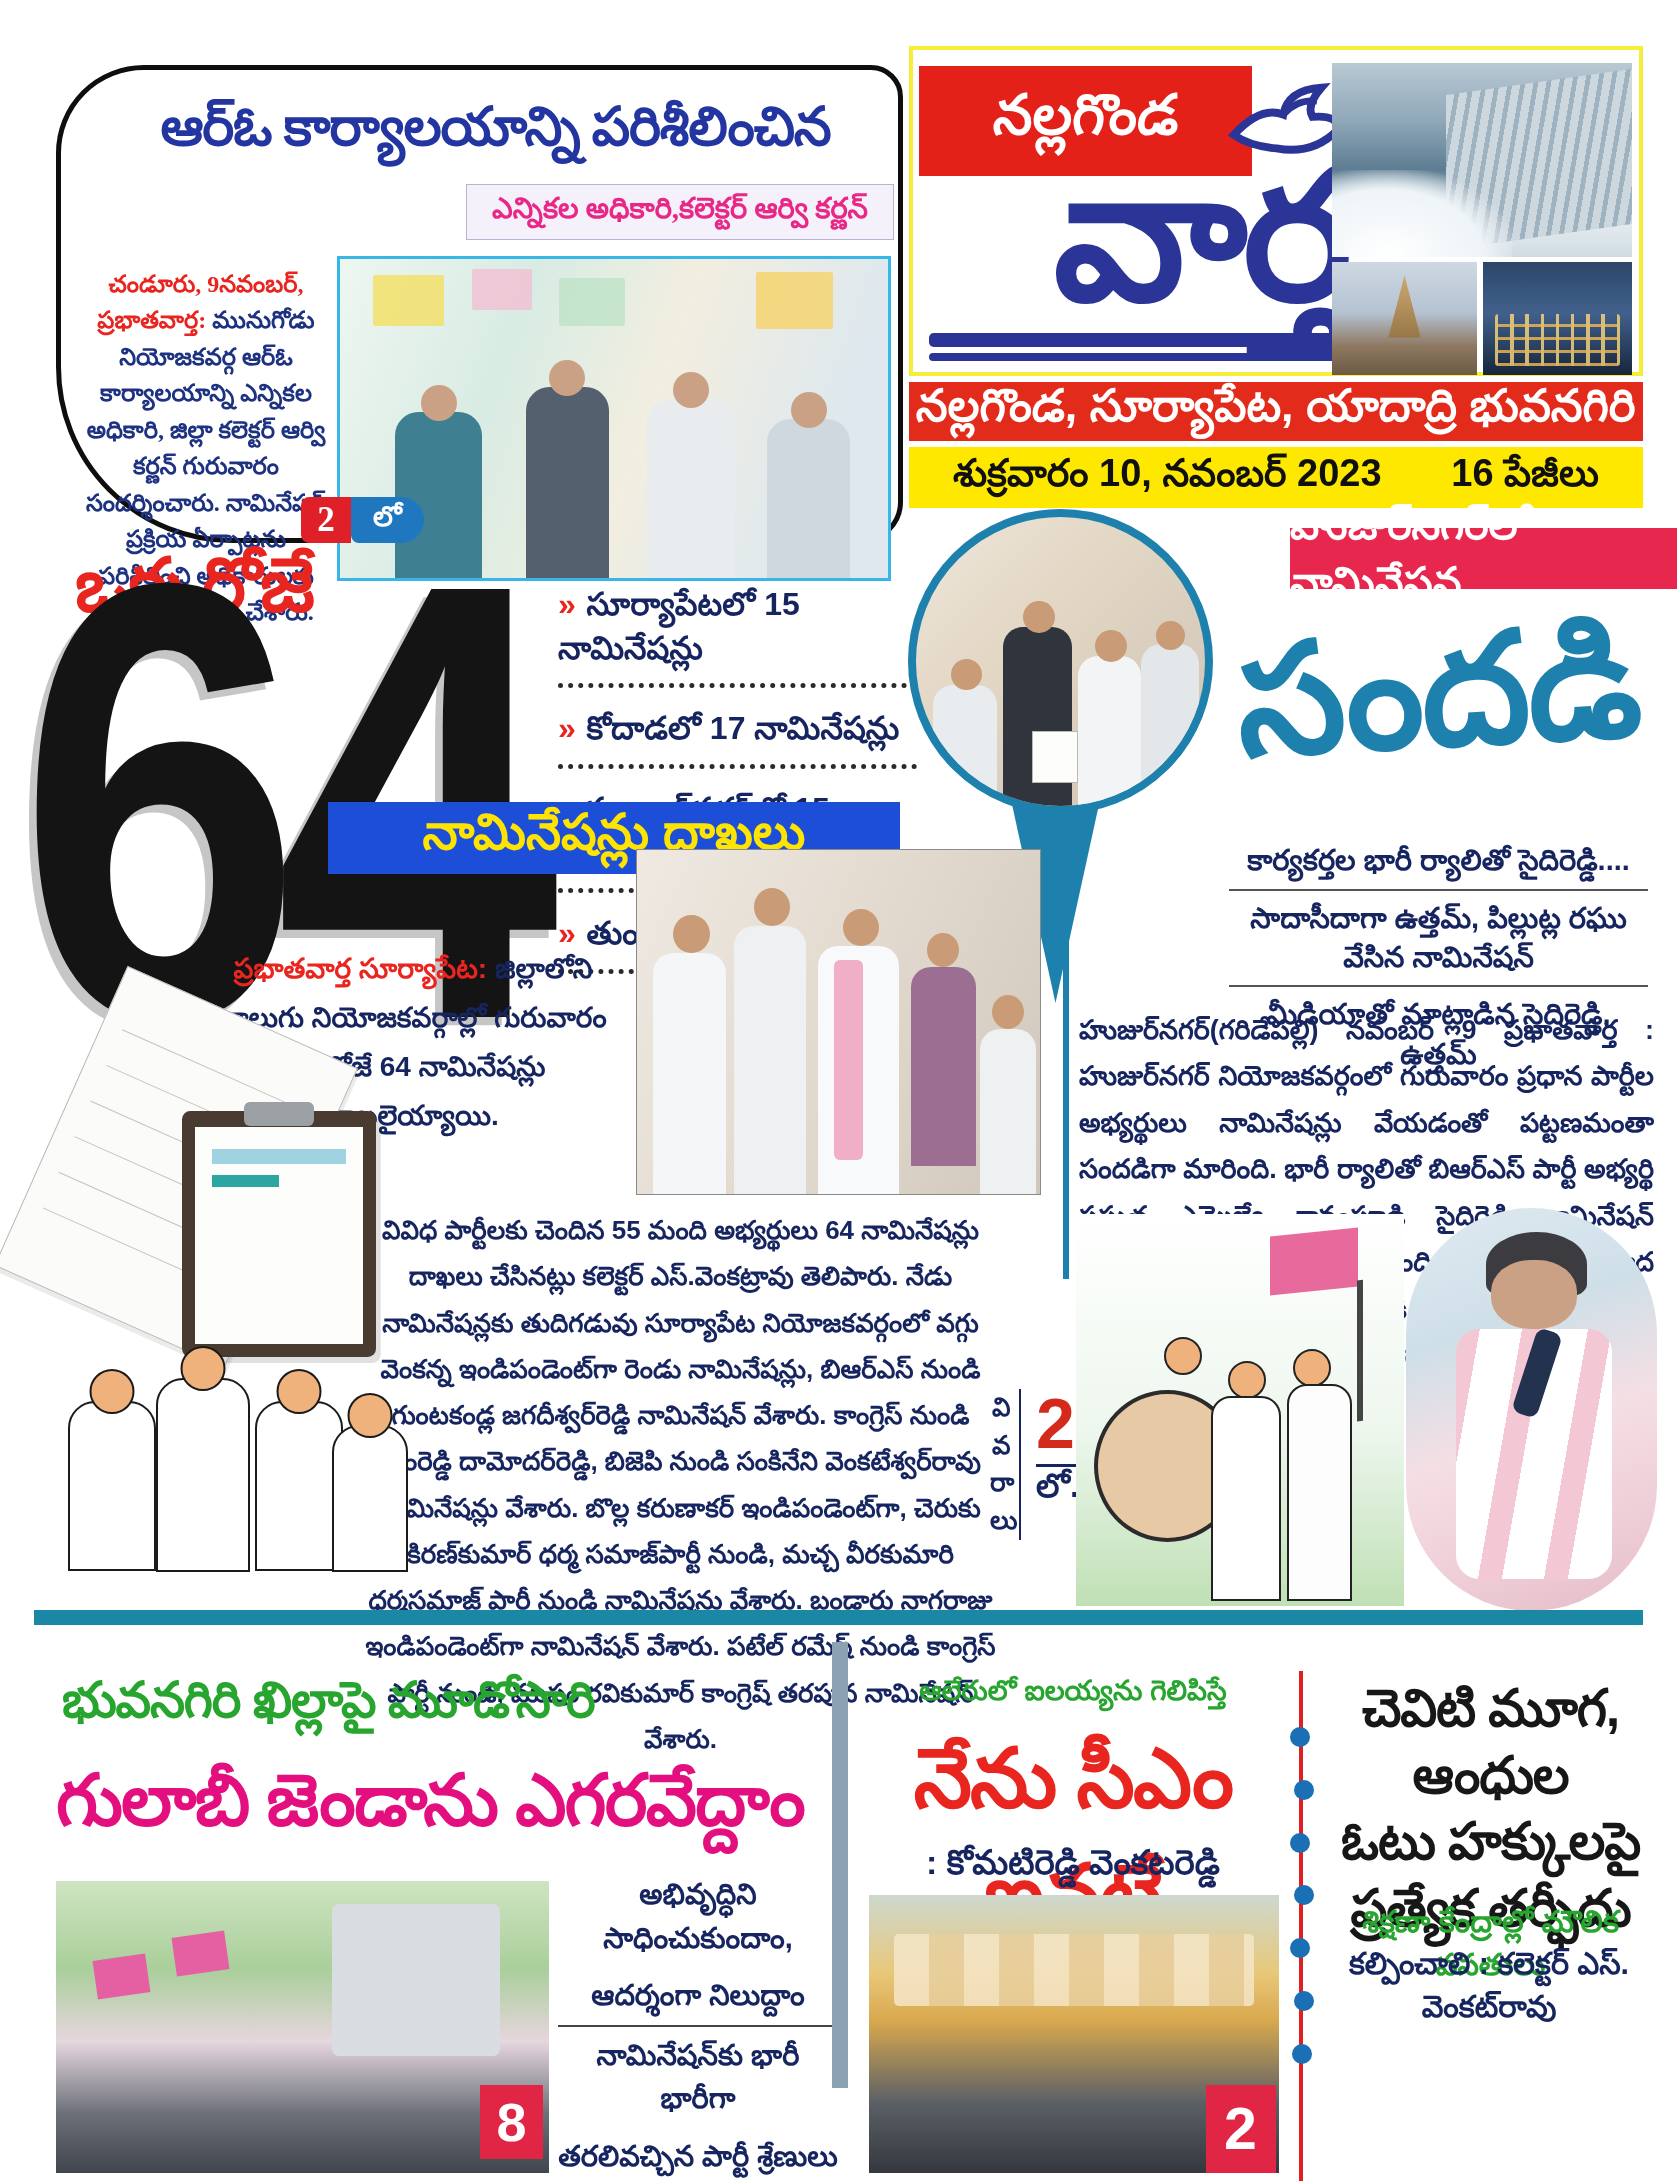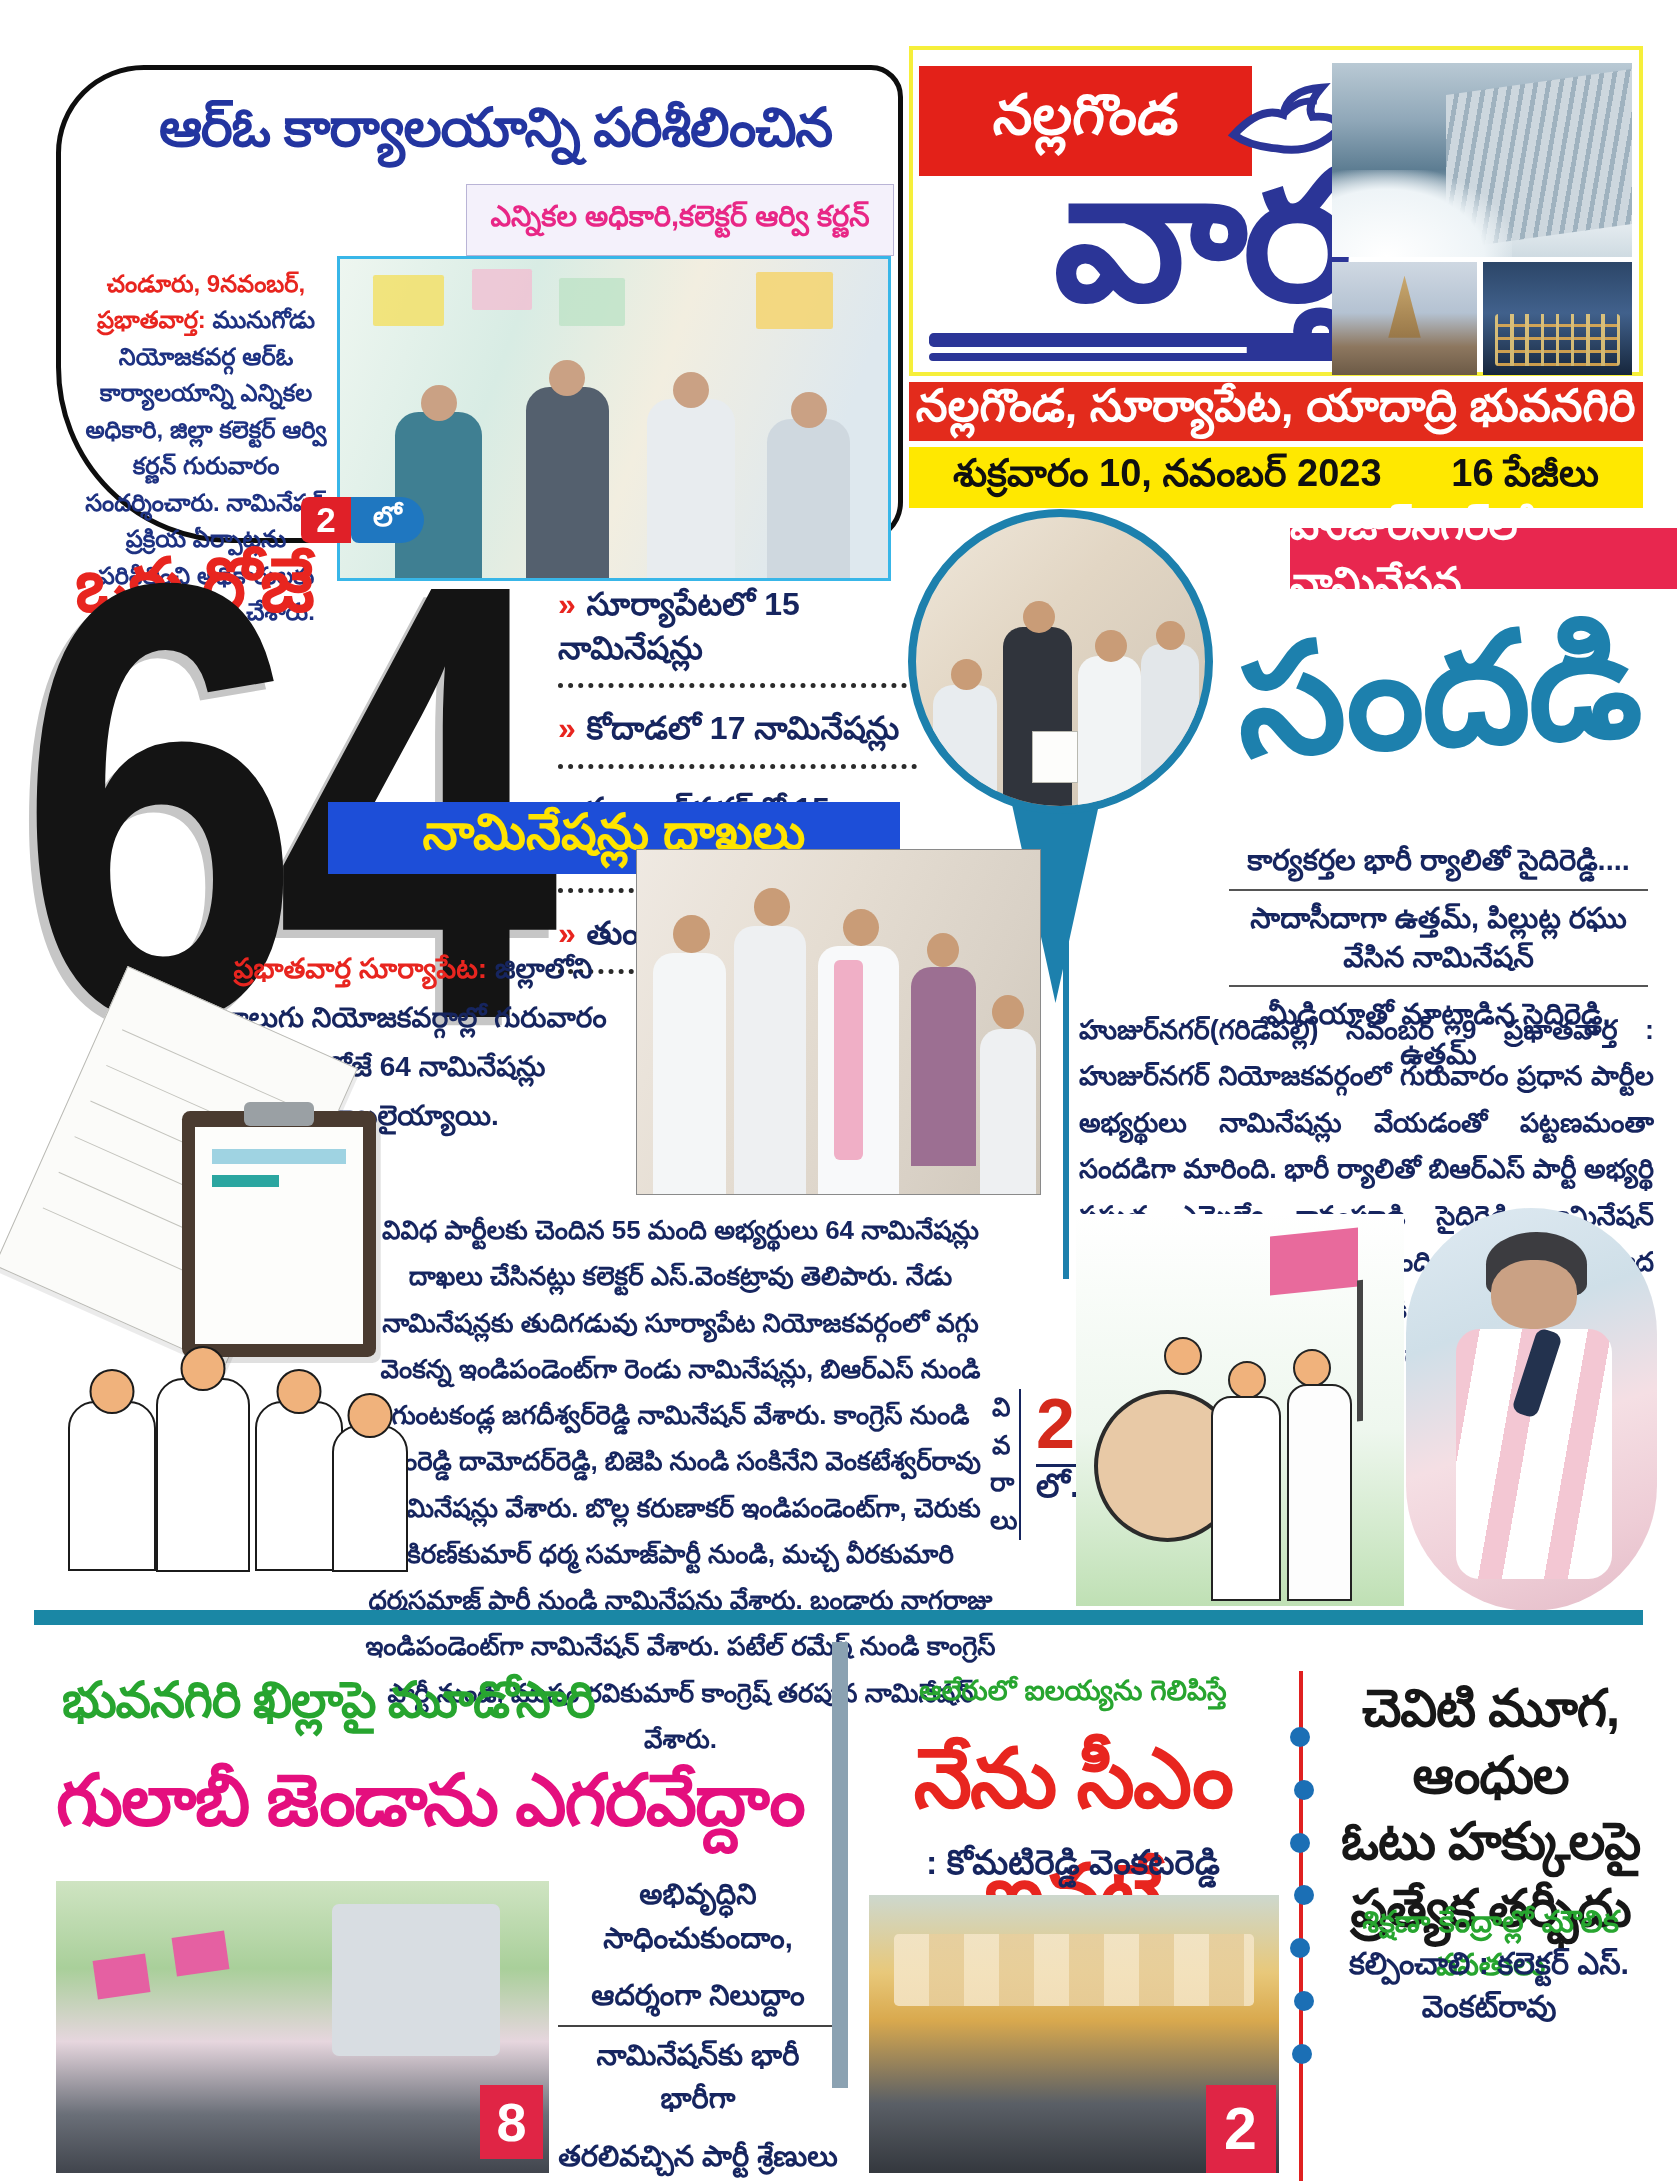--- a/index.html
+++ b/index.html
@@ -9,27 +9,28 @@
     position:relative; width:1677px; height:2183px; background:#ffffff;
     margin:0 auto; overflow:hidden;
   }
   .abs { position:absolute; }
 
   
   #tl-box {
     left:56px; top:65px; width:847px; height:478px;
     border:5.3px solid #0e0e0e; border-radius:88px 32px 41px 176px;
     background:#fff;
+    font-family:Liberation Serif, serif;
   }
   #tl-headline {
     left:65px; top:26px; width:739px; text-align:center;
     font-size:54px; font-weight:bold; color:#2335a0; letter-spacing:-1.2px;
   }
   #tl-tag {
-    left:405px; top:114px; width:428px; height:72px; background:#f4f1fb;
+    left:405px; top:114px; width:428px; height:56px; background:#f4f1fb;
     border:1.2px solid #b9b4d6; display:flex; align-items:center; justify-content:center;
     font-size:29px; font-weight:bold; color:#e82786;
   }
   #tl-body {
     left:22px; top:196px; width:246px; text-align:center;
     font-size:24px; line-height:1.52; color:#1e3282; font-weight:bold;
   }
   #tl-dateline { color:#e8251f; }
   #tl-photo { left:276px; top:186px; width:554px; height:325px; border:3.5px solid #38b6e8;
     background:linear-gradient(110deg,#eef6f0 0%,#d8ece4 30%,#f2eee0 55%,#dee8ee 85%); }

